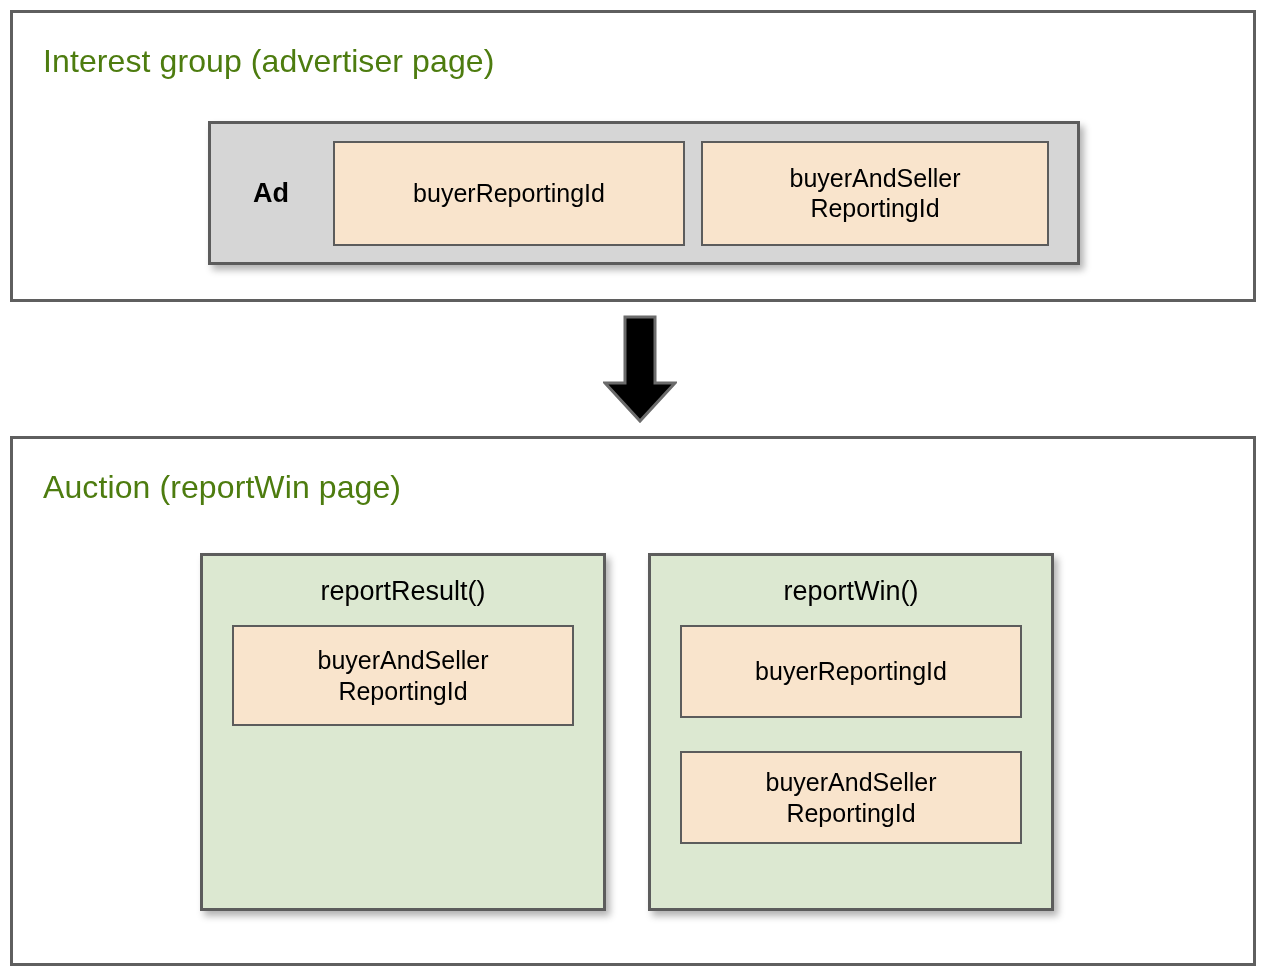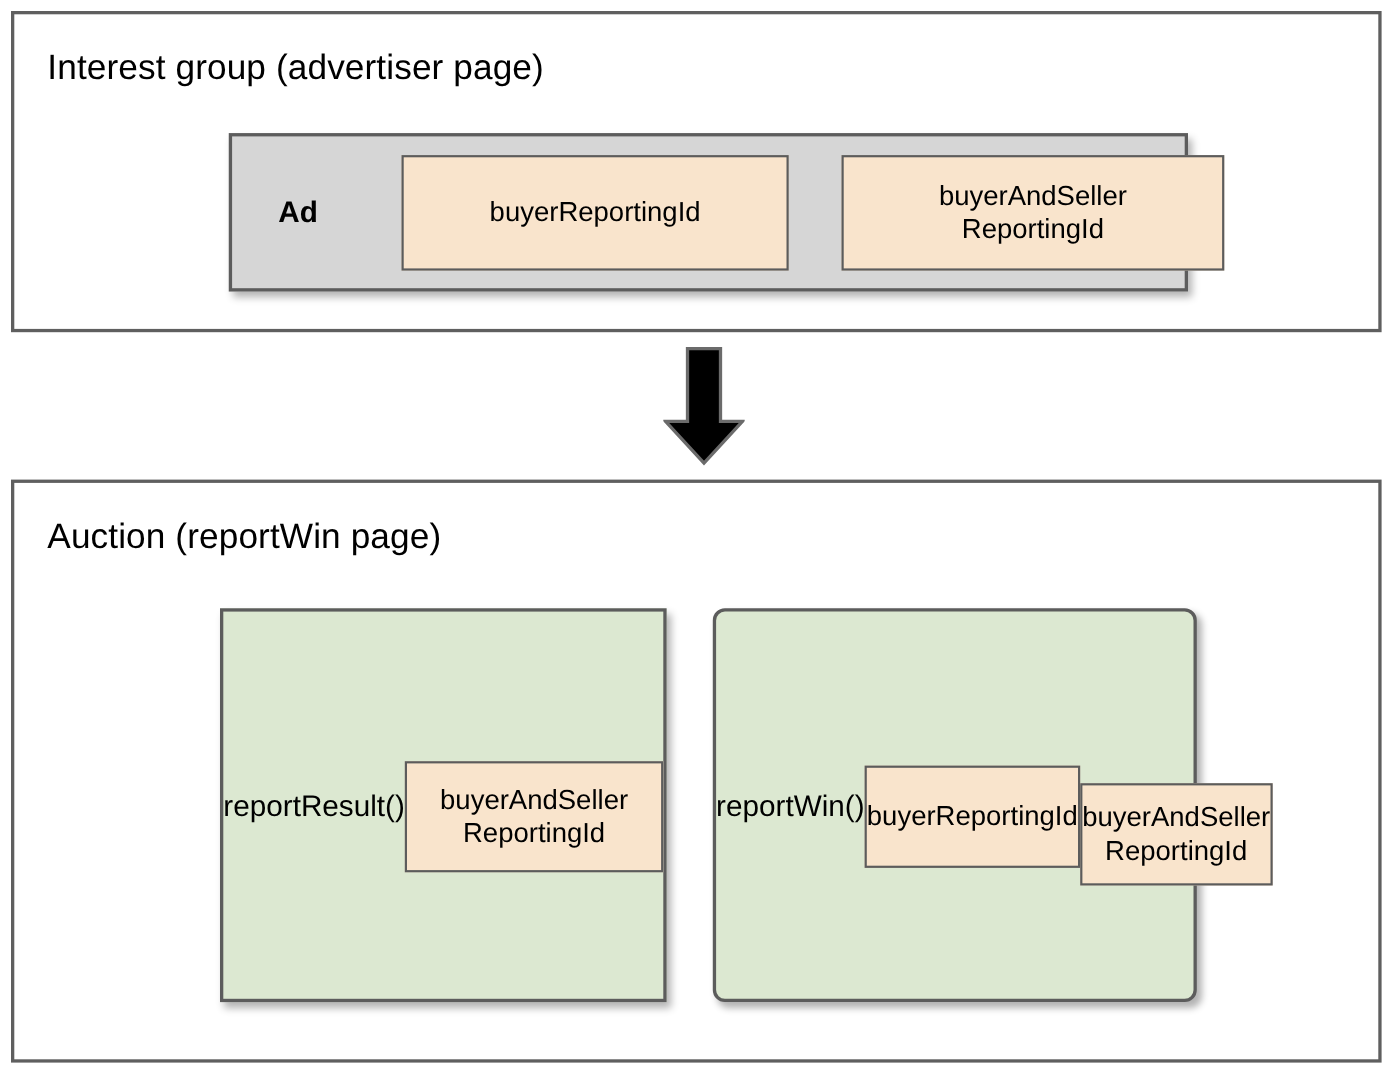--- a/index.html
+++ b/index.html
@@ -40,21 +40,21 @@
     width: 1246px;
     height: 530px;
   }
 
   .section-title {
     position: absolute;
     left: 30px;
     top: 28px;
     font-size: 32px;
     line-height: 1.25;
-    color: #000000;
+    color: #4d7c0f;
     letter-spacing: 0.1px;
     white-space: nowrap;
   }
 
   
   .card {
     position: absolute;
     box-sizing: border-box;
     border: 3px solid #5c5c5c;
     box-shadow: 4px 5px 7px rgba(0, 0, 0, 0.30);
@@ -62,21 +62,20 @@
 
   
   .ad-box {
     left: 195px;
     top: 108px;
     width: 872px;
     height: 144px;
     background: #d6d6d6;
     display: flex;
     align-items: center;
-    gap: 32px;
   }
   .ad-label {
     width: 120px;
     flex: 0 0 120px;
     text-align: center;
     font-size: 27px;
     font-weight: bold;
     color: #000000;
   }
 
@@ -98,35 +97,35 @@
   .ad-box .orange-box {
     height: 105px;
   }
   .ad-orange-1 { flex: 0 0 352px; margin-left: 2px; }
   .ad-orange-2 { flex: 0 0 348px; margin-left: 16px; }
 
   
   .fn-box {
     background: #dce8d1;
     display: flex;
+    flex-direction: column;
     align-items: center;
     padding-top: 20px;
   }
   .fn-report-result {
     left: 200px;
     top: 553px;
     width: 406px;
     height: 358px;
   }
   .fn-report-win {
     left: 648px;
     top: 553px;
-    width: 440px;
+    width: 406px;
     height: 358px;
-    border-radius: 11px;
   }
   .fn-title {
     font-size: 27px;
     color: #000000;
     margin-bottom: 18px;
     text-align: center;
   }
   .fn-box .orange-box {
     width: 342px;
   }

